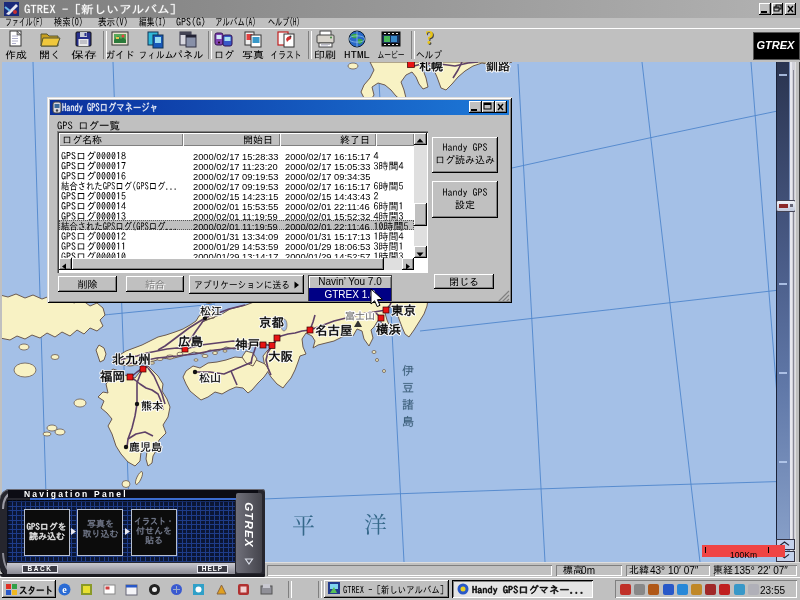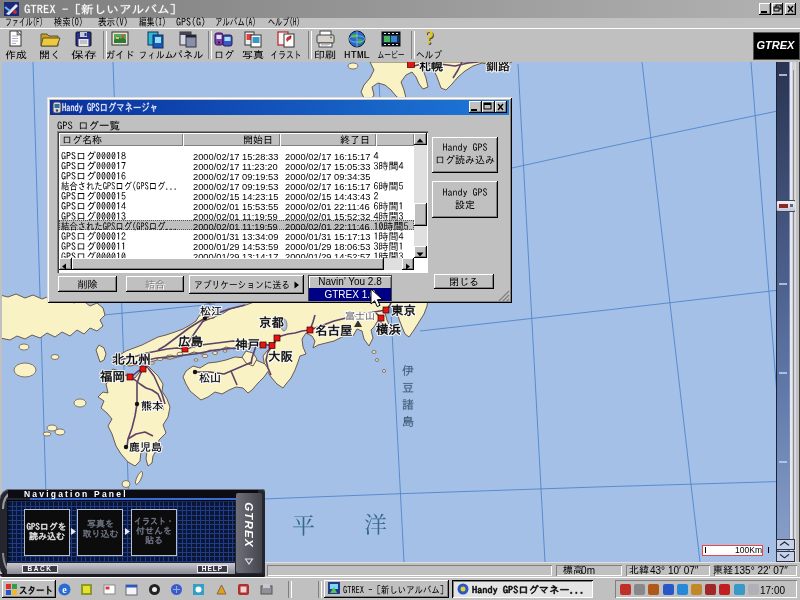--- a/index.html
+++ b/index.html
@@ -238,21 +238,21 @@
 <div style="position:absolute;left:790px;top:204px;width:3px;height:3px;background:#667"></div>
 <svg style="position:absolute;left:776px;top:539.0px" width="19" height="11">
     <rect x="0.5" y="0.5" width="18" height="10" fill="#c4d2ec" stroke="#334"></rect>
     <path d="M4,7.5 L8.5,3.5 13,7.5" fill="none" stroke="#223" stroke-width="1.3" transform="scale(1,0.85)"></path>
   </svg>
 <svg style="position:absolute;left:776px;top:550.5px" width="19" height="11">
     <rect x="0.5" y="0.5" width="18" height="10" fill="#c4d2ec" stroke="#334"></rect>
     <path d="M4,4 L8.5,8 13,4" fill="none" stroke="#223" stroke-width="1.3" transform="scale(1,0.85)"></path>
   </svg>
 <div style="position:absolute;left:795px;top:62px;width:5px;height:500px;background:#c0c0c0;box-shadow:inset 1px 0 0 #dfdfdf,inset -1px 0 0 #404040"></div>
-<div style="position:absolute;left:702px;top:545px;width:61px;height:11px;background:#fff;border:1px solid #ef4444;box-sizing:border-box;font:8.5px 'Liberation Sans',sans-serif;text-align:right;line-height:9px;color:#000">100Km</div>
+<div style="position:absolute;left:702px;top:545px;width:83px;height:11px;background:#fff;border:6px solid #ef4444;box-sizing:border-box;font:8.5px 'Liberation Sans',sans-serif;text-align:center;line-height:9px;color:#000">100Km</div>
 <div style="position:absolute;left:705px;top:547px;width:1px;height:6px;background:#000"></div>
 <div style="position:absolute;left:768px;top:547px;width:1px;height:6px;background:#000"></div>
 <div style="position:absolute;left:0;top:562px;width:800px;height:15px;background:#c0c0c0;border-top:1px solid #dfdfdf"></div>
 <div style="position:absolute;left:267px;top:564.5px;width:285px;height:11px;box-shadow:inset 1px 1px 0 #808080,inset -1px -1px 0 #fff"></div>
 <div style="position:absolute;left:556px;top:564.5px;width:66px;height:11px;box-shadow:inset 1px 1px 0 #808080,inset -1px -1px 0 #fff"></div>
 <div style="position:absolute;left:626px;top:564.5px;width:84px;height:11px;box-shadow:inset 1px 1px 0 #808080,inset -1px -1px 0 #fff"></div>
 <div style="position:absolute;left:714px;top:564.5px;width:83px;height:11px;box-shadow:inset 1px 1px 0 #808080,inset -1px -1px 0 #fff"></div>
 <div style="position:absolute;left:556px;top:564.5px;width:39px;text-align:right;font:10px 'Liberation Sans',sans-serif;color:#000">0m</div>
 <div style="position:absolute;left:650px;top:564.5px;font:10px 'Liberation Sans',sans-serif;color:#000">43°&nbsp;10′&nbsp;07″</div>
 <div style="position:absolute;left:734px;top:564.5px;font:10px 'Liberation Sans',sans-serif;color:#000">135°&nbsp;22′&nbsp;07″</div>
@@ -320,21 +320,21 @@
 <div style="position:absolute;left:620px;top:583.5px;width:11px;height:11px;background:#c03028;border-radius:2px"></div>
 <div style="position:absolute;left:634px;top:583.5px;width:11px;height:11px;background:#888;border-radius:2px"></div>
 <div style="position:absolute;left:648px;top:583.5px;width:11px;height:11px;background:#b05818;border-radius:2px"></div>
 <div style="position:absolute;left:663px;top:583.5px;width:11px;height:11px;background:#2858c8;border-radius:2px"></div>
 <div style="position:absolute;left:677px;top:583.5px;width:11px;height:11px;background:#2888d8;border-radius:2px"></div>
 <div style="position:absolute;left:691px;top:583.5px;width:11px;height:11px;background:#c08828;border-radius:2px"></div>
 <div style="position:absolute;left:705px;top:583.5px;width:11px;height:11px;background:#a02828;border-radius:2px"></div>
 <div style="position:absolute;left:719px;top:583.5px;width:11px;height:11px;background:#c02020;border-radius:2px"></div>
 <div style="position:absolute;left:734px;top:583.5px;width:11px;height:11px;background:#3898c8;border-radius:2px"></div>
 <div style="position:absolute;left:748px;top:583.5px;width:11px;height:11px;background:#b0b0b8;border-radius:2px"></div>
-<div style="position:absolute;left:760px;top:585px;font:10px 'Liberation Sans',sans-serif;color:#000">17:00</div>
+<div style="position:absolute;left:760px;top:585px;font:10px 'Liberation Sans',sans-serif;color:#000">23:55</div>
 <div style="position:absolute;left:0;top:489px;width:265px;height:88px;background:#26262e;border-radius:10px 3px 3px 10px;box-shadow:inset 0 1px 0 #6a6a74,inset 0 -1px 0 #000"></div>
 <svg style="position:absolute;left:0px;top:489px" width="16" height="88">
     <path d="M14,2 Q3,6 3,20" fill="none" stroke="#9a9aa4" stroke-width="2"></path>
     <path d="M3,64 Q4,82 14,85" fill="none" stroke="#8a8a94" stroke-width="2"></path>
   </svg>
 <div style="position:absolute;left:8px;top:490px;width:250px;height:8px;background:#0c0c14"></div>
 <div style="position:absolute;left:30px;top:497.5px;width:210px;height:2px;background:#3c6cd0"></div>
 <div style="position:absolute;left:24px;top:489px;font:bold 8.5px 'Liberation Sans',sans-serif;letter-spacing:2.2px;color:#fff">Navigation Panel</div>
 <div style="position:absolute;left:7px;top:500px;width:228px;height:62px;background:#0b1634;
 background-image:repeating-linear-gradient(0deg,#1e3c88 0,#1e3c88 1px,transparent 1px,transparent 4.6px),repeating-linear-gradient(90deg,#1e3c88 0,#1e3c88 1px,transparent 1px,transparent 4.6px);box-shadow:inset 1px 1px 2px #000"></div>
@@ -430,21 +430,21 @@
 <svg style="position:absolute;left:293px;top:281px" width="8" height="9">
     <path d="M1.5,0.5 L6,4 1.5,7.5Z" fill="#000"></path>
   </svg>
 <div style="position:absolute;left:434px;top:274px;width:60px;height:15px;background:#c0c0c0;box-shadow:inset -1px -1px 0 #000,inset 1px 1px 0 #fff,inset -2px -2px 0 #808080"></div>
 <div style="position:absolute;left:432px;top:137px;width:66px;height:36px;background:#c0c0c0;box-shadow:inset -1px -1px 0 #000,inset 1px 1px 0 #fff,inset -2px -2px 0 #808080"></div>
 <div style="position:absolute;left:432px;top:181px;width:66px;height:37px;background:#c0c0c0;box-shadow:inset -1px -1px 0 #000,inset 1px 1px 0 #fff,inset -2px -2px 0 #808080"></div>
 <svg style="position:absolute;left:497px;top:290px" width="13" height="12">
     <path d="M12,1 L1,12 M12,5 L5,12 M12,9 L9,12" stroke="#808080" stroke-width="1.2"></path>
   </svg>
 <div style="position:absolute;left:308px;top:275px;width:84px;height:25.5px;background:#c0c0c0;border:1px solid #404040;box-shadow:inset 1px 1px 0 #fff,inset -1px -1px 0 #808080;box-sizing:border-box"></div>
-<div style="position:absolute;left:309px;top:276px;width:82px;height:12px;font:10px 'Liberation Sans',sans-serif;color:#000;text-align:center;line-height:12px">Navin’ You 2.8</div>
+<div style="position:absolute;left:309px;top:276px;width:82px;height:12px;font:10px 'Liberation Sans',sans-serif;color:#000;text-align:center;line-height:12px">Navin’ You 7.0</div>
 <div style="position:absolute;left:309px;top:288px;width:82px;height:12.5px;background:#000085"></div>
 <div style="position:absolute;left:309px;top:288.5px;width:82px;height:12px;font:10px 'Liberation Sans',sans-serif;color:#fff;text-align:center;line-height:12px">GTREX 1.0</div>
 <svg style="position:absolute;left:370px;top:288px;z-index:90" width="17" height="22">
     <path d="M1,1 L1,16 4.6,12.8 7.2,18.6 10,17.3 7.4,11.7 12.4,11.3 Z" fill="#fff" stroke="#000" stroke-width="1"></path>
   </svg>
 <svg style="position:absolute;left:0;top:0;z-index:50;pointer-events:none" width="800" height="600">
     <path d="M28.9 12.9V11.8Q28.2 13.1 27 13.1Q25.9 13.1 25.2 12.1Q24.6 11 24.6 8.9Q24.6 6.9 25.3 5.8Q25.9 4.6 27.2 4.6Q29.3 4.6 29.7 7.2H28.6Q28.3 5.5 27.2 5.5Q25.7 5.5 25.7 8.9Q25.7 12.3 27.2 12.3Q28.5 12.3 28.8 9.9H27.5V9.1H29.7V12.9Z M30.8 4.9H36.2V5.8H34V12.9H33V5.8H30.8Z M37.6 4.9H39.7Q40.8 4.9 41.5 5.3Q42.4 5.9 42.4 7Q42.4 8.5 40.7 9L42.6 12.9H41.4L39.7 9.2H38.5V12.9H37.6ZM38.5 5.7V8.3H39.6Q40.2 8.3 40.6 8.1Q41.3 7.8 41.3 7Q41.3 5.7 39.6 5.7Z M43.9 4.9H48.3V5.7H44.9V8.3H47.9V9.2H44.9V12H48.6V12.9H43.9Z M50.1 4.9H51.2L52.5 7.7L53.8 4.9H54.9L53.1 8.6L55.2 12.9H54L52.5 9.6L51 12.9H49.8L51.9 8.6Z M62.6 8.7H67.7V9.5H62.6Z M76.1 4H80V4.8H77V13.5H80V14.3H76.1Z M88.7 8.5Q88.7 10.3 88.5 11.4Q88.2 13.1 87.1 14.5L86.4 13.9Q87.8 12.2 87.8 8.8V5.2Q88 5.1 88.2 5.1Q90.2 4.9 91.8 4.4L92.5 5.1Q90.7 5.6 88.7 5.8V7.7H93.1V8.5H91.4V14.3H90.6V8.5ZM86.6 6.2Q86.3 7.1 86 7.8H87.4V8.5H85.1V9.5H87.3V10.2H85.1V10.7Q86.2 11.4 87 12L86.5 12.7Q85.9 12.1 85.1 11.5V14.3H84.3V11.2Q83.5 12.4 82.1 13.6L81.5 12.9Q83.1 11.8 84 10.2H81.9V9.5H84.3V8.5H81.6V7.8H83.2Q83 6.8 82.7 6.2H81.9V5.5H84.2V4H85.1V5.5H87.3V6.2ZM85.7 6.2H83.6Q83.9 6.9 84 7.8H85.2Q85.5 6.9 85.7 6.2Z M97.1 4.7H98.2V11.1Q98.2 12 98.5 12.5Q98.9 13 100 13Q102.3 13 103.8 10.3L104.5 11Q103.8 12.3 102.7 13Q101.4 13.9 100 13.9Q97.1 13.9 97.1 11.2Z M112.8 10.9Q111.9 13.3 110.7 13.3Q110 13.3 109.4 12.6Q108.5 11.8 108.2 10Q107.9 8.3 107.9 5.8H109Q108.9 9.1 109.4 10.7Q109.9 12.3 110.7 12.3Q111.3 12.3 111.9 10.3ZM116.8 11.2Q115.8 8.7 114.1 6.7L115 6.3Q116.7 8.2 117.8 10.7Z M129.7 5.3 130.4 6Q129.1 8.1 127 9.6L126.2 8.9Q127.9 7.8 129.1 6.1L120.7 6.3V5.4ZM121.4 13Q123.6 12 124.2 10.5Q124.5 9.6 124.5 7H125.6Q125.5 9.9 125.1 11.1Q124.3 12.7 122.2 13.8Z M132.4 12.9Q134.3 11.7 134.7 9.9Q135 8.7 135 5.6H136V6V6.1Q136 9.4 135.5 10.8Q134.9 12.4 133.1 13.6ZM137.9 5.1H138.9V12.1Q141.3 10.8 142.9 8.6L143.5 9.4Q141.7 11.8 138.6 13.4L137.9 12.9Z M145.1 11.8Q147.2 9.7 148.2 6.5L149.2 6.8Q148.1 10.3 146 12.5ZM155 12.2Q153.6 9.4 151.6 6.8L152.5 6.3Q154.3 8.5 156.1 11.6ZM155.6 6.1Q155 5.2 154.4 4.6L155.1 4.2Q155.8 4.8 156.4 5.7ZM154.2 6.9Q153.6 5.9 153 5.4L153.8 5Q154.5 5.6 155 6.4Z M158.2 11.9 158.4 11.9 158.8 11.9Q159.1 11.9 159.5 11.8Q159.8 11.8 159.9 11.8Q161.5 8.3 162.7 5L163.7 5.4Q162.6 8.4 161 11.7Q164 11.5 166.2 11.2Q165.3 10 164.3 8.9L165.2 8.4Q167 10.4 168.5 12.6L167.5 13.2Q167 12.3 166.7 12Q162.8 12.6 158.6 12.9Z M170.7 4H174.6V14.3H170.7V13.5H173.7V4.8H170.7Z" fill="#fff" stroke="#fff" stroke-width="0.3"></path>
 <path d="M10.4 18.8 10.7 19.2Q10.2 24.3 7.1 26L6.7 25.2Q9.6 23.9 10.1 19.5L6.1 19.6V18.8Z M17.2 20 17.5 20.5Q16.9 22.2 16 23.4L15.6 22.9Q16.4 21.8 16.8 20.7L13.3 20.8V20.1ZM13.5 25.5Q14.4 24.9 14.7 23.9Q14.9 23.2 14.9 21.4H15.4Q15.4 23.4 15.1 24.3Q14.8 25.4 13.9 26.1Z M22.1 26.2V21.1Q21 22.4 20 23.1L19.6 22.4Q22 20.9 23.6 17.7L24.1 18.2Q23.5 19.3 22.7 20.4V26.2Z M26.1 25.3Q27.1 24.2 27.4 22.5Q27.5 21.5 27.5 18.6H28.1V19V19Q28.1 22.1 27.8 23.4Q27.5 24.8 26.5 25.9ZM29.1 18.1H29.7V24.5Q31 23.4 31.9 21.3L32.2 22.1Q31.2 24.2 29.5 25.7L29.1 25.2Z M35 26.5Q33.7 24.5 33.7 21.8Q33.7 19.1 35 17.1H35.6Q34.2 19.1 34.2 21.8Q34.2 24.5 35.6 26.5Z M36.6 17.9H39V18.7H37.1V21.1H38.8V21.9H37.1V25.3H36.6Z M40.1 26.5Q41.4 24.5 41.4 21.8Q41.4 19.1 40.1 17.1H40.6Q41.9 19.1 41.9 21.8Q41.9 24.5 40.6 26.5Z" fill="#000"></path>
 <path d="M59.3 24Q58.9 25.9 57.2 26.6L56.8 26Q58.6 25.4 59 23.4H57.9V24H57.3V21.1H59V20.3H58.1V20Q57.6 20.6 57.1 21.1L56.7 20.5Q58.2 19.3 58.9 17.2H59.5Q60.3 19.1 61.9 20.2L61.5 20.8Q61 20.4 60.5 19.8V20.3H59.5V21.1H61.2V23.9H60.7V23.4H59.6Q60.2 25 61.8 25.8L61.4 26.4Q59.8 25.5 59.3 24ZM59 21.7H57.9V22.9H59ZM59.5 21.7V22.9H60.7V21.7ZM58.3 19.7H60.4Q59.6 18.8 59.2 17.9Q58.9 18.9 58.3 19.7ZM55.5 21.5Q55.2 23.2 54.6 24.5L54.2 23.7Q55.1 22.1 55.5 20H54.4V19.3H55.5V17.1H56.1V19.3H57V20H56.1V21Q56.7 21.7 57.1 22.3L56.8 23.1Q56.5 22.4 56.1 21.9V26.5H55.5Z M66.7 23.8V26.5H66.1V23.8L65.6 23.8Q64.7 23.9 63 23.9L62.8 23.2Q63.8 23.2 65.2 23.2L65.5 23.2Q64.6 22.2 64 21.6L64.4 21.1Q64.8 21.5 65.1 21.8Q65.6 21.2 66.1 20.5H63.6V21.6H63V19.9H66.1V18.9H63.2V18.2H66.1V17.1H66.7V18.2H69.7V18.9H66.7V19.9H69.9V21.6H69.3V20.5H66.2L66.6 20.8Q66 21.7 65.5 22.2Q65.6 22.4 66.1 22.9Q67 22 67.8 20.8L68.3 21.2Q67.5 22.3 66.7 23.1L66.7 23.1L67.1 23.1H67.3L68.3 23.1L68.5 23.1L68.8 23Q68.5 22.7 68.2 22.3L68.6 21.9Q69.4 22.7 70.1 23.7L69.7 24.2Q69.4 23.8 69.2 23.6L68.9 23.6Q68.6 23.6 68.2 23.6ZM63 25.8Q64.1 25.2 64.9 24.2L65.4 24.5Q64.6 25.7 63.5 26.4ZM69.5 26.3Q68.5 25.2 67.5 24.5L67.9 24Q69.1 24.7 70 25.7Z M73.4 26.5Q71.9 24.5 71.9 21.8Q71.9 19.1 73.4 17.1H74.1Q72.5 19.1 72.5 21.8Q72.5 24.5 74.1 26.5Z M76.8 17.7Q77.6 17.7 78 18.7Q78.5 19.7 78.5 21.6Q78.5 23.4 78 24.4Q77.6 25.5 76.8 25.5Q76 25.5 75.6 24.5Q75.1 23.4 75.1 21.6Q75.1 19.7 75.6 18.6Q76 17.7 76.8 17.7ZM76.8 18.5Q75.8 18.5 75.8 21.6Q75.8 24.7 76.8 24.7Q77.8 24.7 77.8 21.6Q77.8 18.5 76.8 18.5Z M79.5 26.5Q81.1 24.5 81.1 21.8Q81.1 19.1 79.5 17.1H80.1Q81.7 19.1 81.7 21.8Q81.7 24.5 80.1 26.5Z" fill="#000"></path>
 <path d="M102.3 21.9Q101.8 22.6 101.1 23.2V25.3Q102 25.1 103 24.7L103 25.3Q101.4 26.1 99.6 26.5L99.3 25.8Q100.1 25.6 100.4 25.5L100.5 25.5V23.7Q99.7 24.3 98.7 24.7L98.3 24.1Q100.4 23.3 101.6 21.9H98.5V21.3H102V20.4H99.3V19.7H102V18.9H98.9V18.2H102V17.1H102.6V18.2H105.7V18.9H102.6V19.7H105.3V20.4H102.6V21.3H106.1V21.9H102.9Q103.2 22.8 103.7 23.6Q104.4 22.9 104.9 22.2L105.5 22.7Q104.8 23.5 104.1 24.1Q104.9 25 106.2 25.7L105.7 26.4Q103.2 24.9 102.3 21.9Z M111.2 21.2V25.5Q111.2 26 111 26.2Q110.9 26.3 110.4 26.3Q109.8 26.3 109.2 26.3L109.1 25.5Q109.7 25.6 110.3 25.6Q110.6 25.6 110.6 25.2V21.2H107.2V20.5H114.5V21.2ZM108.1 17.9H113.6V18.6H108.1ZM114 25.4Q113.2 23.7 112.2 22.4L112.7 21.9Q113.7 23.2 114.6 24.8ZM107.1 24.8Q108.2 23.8 108.9 22.1L109.5 22.4Q108.8 24.2 107.6 25.4Z M118.1 26.5Q116.5 24.5 116.5 21.8Q116.5 19.1 118.1 17.1H118.8Q117.1 19.1 117.1 21.8Q117.1 24.5 118.8 26.5Z M119.7 17.9H120.5L121.6 24.2L122.7 17.9H123.4L122 25.3H121.1Z M124.4 26.5Q126 24.5 126 21.8Q126 19.1 124.4 17.1H125Q126.7 19.1 126.7 21.8Q126.7 24.5 125 26.5Z" fill="#000"></path>

